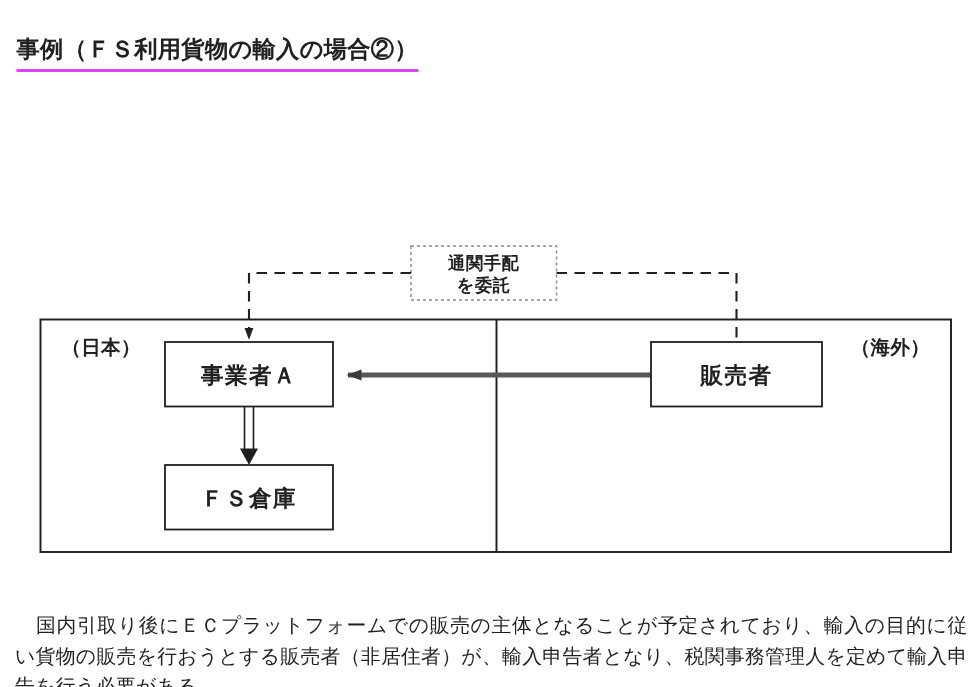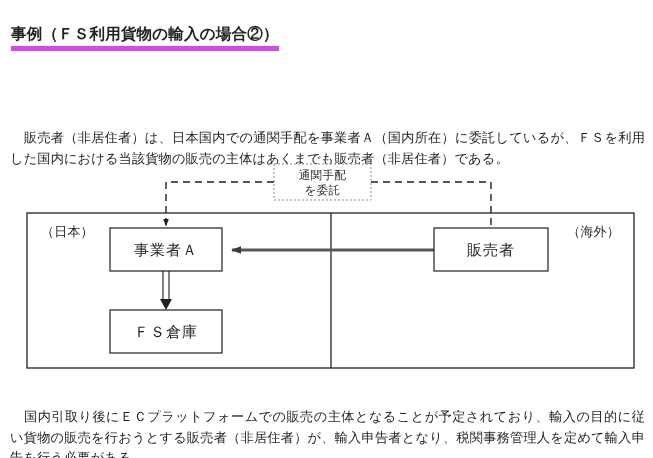--- a/index.html
+++ b/index.html
@@ -21,21 +21,21 @@
   }
 
   
   #doc-title {
     position: absolute;
     left: 11px;
     top: 13px;
     font-size: 15.5px;
     line-height: 22px;
     letter-spacing: 0.2px;
-    border-bottom: 5px solid #d946ef;
+    border-bottom: 2px solid #d946ef;
     padding-bottom: 1px;
     white-space: nowrap;
   }
 
   
   .para {
     position: absolute;
     left: 10px;
     width: 635px;
     font-size: 13.2px;
@@ -49,20 +49,21 @@
   #para-2 { top: 115px; }
   #para-3 { top: 394px; }
 
   
   #diagram {
     position: absolute;
     left: 0;
     top: 160px;
     width: 566px;
     height: 215px;
+    font-weight: bold;
   }
   #diagram svg {
     display: block;
   }
   .dg-label {
     font-family: "Liberation Serif", "DejaVu Serif", serif;
     font-size: 13px;
     fill: #221f1f;
     letter-spacing: 0.2px;
   }
@@ -80,21 +81,20 @@
   }
 </style>
 </head>
 <body>
 
 <div class="page">
 
   <h1 id="doc-title">事例（ＦＳ利用貨物の輸入の場合②）</h1>
 
 
-  <p class="para" id="para-2">販売者（非居住者）は、日本国内での通関手配を事業者Ａ（国内所在）に委託しているが、ＦＳを利用した国内における当該貨物の販売の主体はあくまでも販売者（非居住者）である。</p>
 
   <div id="diagram">
     <svg width="653" height="215" viewBox="0 0 653 215" xmlns="http://www.w3.org/2000/svg">
       <defs>
         <marker id="arrow-solid" markerWidth="9" markerHeight="9" refX="7.5" refY="3.2" orient="auto" markerUnits="userSpaceOnUse">
           <path d="M0,0.2 L8,3.2 L0,6.2 z" fill="#221f1f"></path>
         </marker>
         <marker id="arrow-gray" markerWidth="11" markerHeight="11" refX="9" refY="4" orient="auto" markerUnits="userSpaceOnUse">
           <path d="M0,0.3 L10,4 L0,7.7 z" fill="#3a3a3a"></path>
         </marker>

